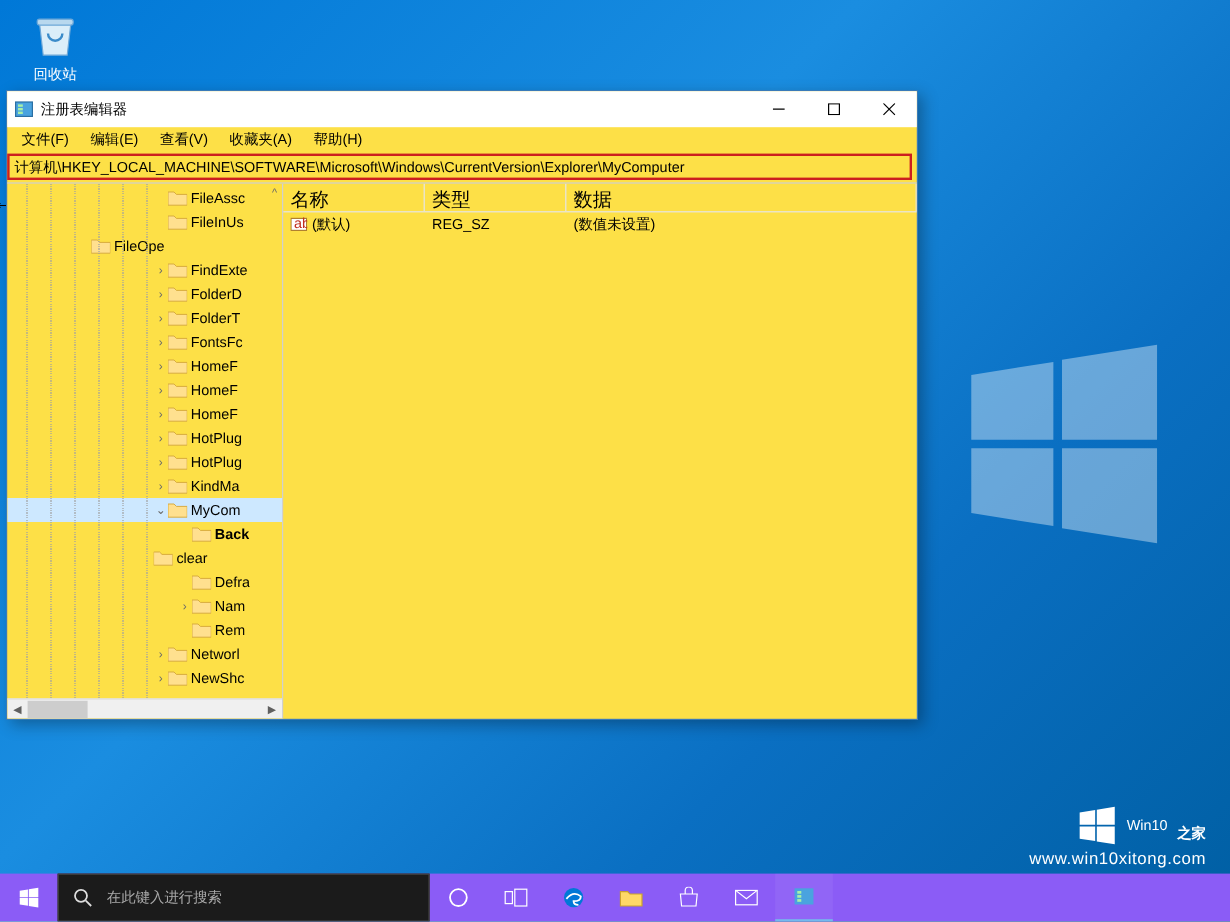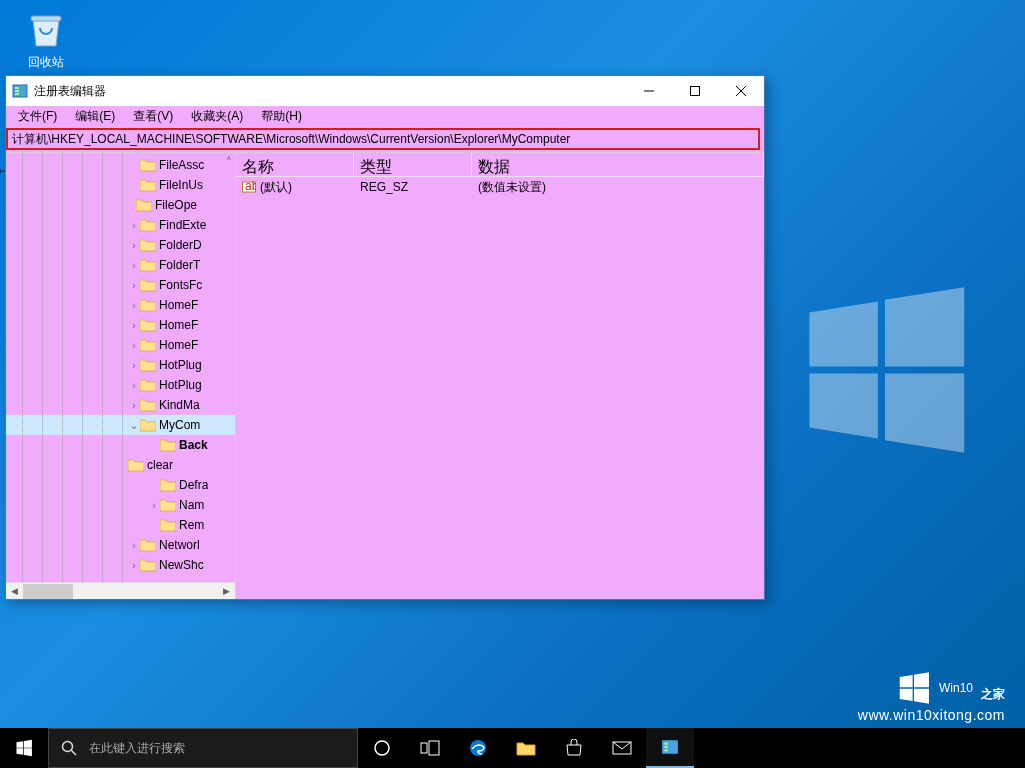--- a/index.html
+++ b/index.html
@@ -14,21 +14,21 @@
   .desktop-logo svg { width: 180px; height: 180px; }
 
   
   .watermark { position: absolute; right: 20px; bottom: 45px; color: white; text-align: right; }
   .watermark .brand { font-size: 28px; display: flex; align-items: center; gap: 8px; justify-content: flex-end; }
   .watermark .brand-cn { font-weight: 700; margin-top: 13px; }
   .watermark .url { font-size: 14px; margin-top: 2px; letter-spacing: 0.5px; }
   .win-logo { display: inline-block; }
 
   
-  .window { position: absolute; top: 75px; left: 5px; width: 760px; height: 525px; background: #f0abfc; border: 1px solid #3a7ab8; box-shadow: 4px 4px 12px rgba(0,0,0,0.3); display: flex; flex-direction: column; }
+  .window { position: absolute; top: 75px; left: 5px; width: 760px; height: 525px; background: #fde047; border: 1px solid #3a7ab8; box-shadow: 4px 4px 12px rgba(0,0,0,0.3); display: flex; flex-direction: column; }
   .titlebar { height: 30px; background: white; display: flex; align-items: center; padding-left: 6px; }
   .titlebar-icon { width: 16px; height: 16px; margin-right: 6px; }
   .titlebar-text { flex: 1; font-size: 12px; }
   .titlebar-controls { display: flex; }
   .titlebar-controls button { width: 46px; height: 30px; border: none; background: transparent; font-size: 11px; display:flex; align-items:center; justify-content:center; }
   
   .menubar { height: 20px; display: flex; padding-left: 4px; gap: 2px; }
   .menubar span { padding: 2px 8px; font-size: 12px; }
   
   .addressbar { margin: 2px 4px 2px 0; border: 2px solid #cc1f1f; padding: 2px 4px; font-size: 12px; height: 22px; display:flex; align-items:center; overflow:hidden; white-space:nowrap; }
@@ -56,21 +56,21 @@
   .col-type { width: 118px; }
   .col-data { flex: 1; }
   .details-row { display: flex; height: 20px; align-items:center; }
   .details-row div { padding: 2px 6px; font-size: 12px; display:flex; align-items:center; gap:4px; }
   .reg-icon { width:14px; height:14px; }
 
   
   .red-arrow { position:absolute; top:158px; left:-6px; color:#000; font-size:18px; font-weight:bold; pointer-events:none;}
 
   
-  .taskbar { position: absolute; bottom: 0; left: 0; right: 0; height: 40px; background: #000000; display: flex; align-items: stretch; }
+  .taskbar { position: absolute; bottom: 0; left: 0; right: 0; height: 40px; background: #8b5cf6; display: flex; align-items: stretch; }
   .start-btn { width: 48px; display:flex; align-items:center; justify-content:center; }
   .search-box { width: 310px; background: #1b1b1b; border: 1px solid #444; margin: 0; display: flex; align-items: center; padding-left: 12px; color: #aaa; gap: 12px; }
   .search-box .sicon { color: #ddd; }
   .task-icons { display: flex; }
   .task-icons .ti { width: 48px; display:flex; align-items:center; justify-content:center; }
   .task-icons .ti.active { border-bottom: 2px solid #76b9ed; background: rgba(255,255,255,0.06); }
   
   svg { display:block; }
 </style>
 </head>
@@ -154,21 +154,21 @@
             </svg>
             <span class="label">FileAssc</span>
           </div>
           <div class="tree-item" style="padding-left: 122px;">
             <span class="expander"></span>
             <svg class="fld" viewBox="0 0 16 14">
               <path d="M0 2 L5 2 L7 4 L16 4 L16 13 L0 13 Z" fill="#ffe08f" stroke="#d6a93e" stroke-width="0.8"></path>
             </svg>
             <span class="label">FileInUs</span>
           </div>
-          <div class="tree-item" style="padding-left: 118px;">
+          <div class="tree-item" style="padding-left: 58px;">
             <span class="expander"></span>
             <svg class="fld" viewBox="0 0 16 14">
               <path d="M0 2 L5 2 L7 4 L16 4 L16 13 L0 13 Z" fill="#ffe08f" stroke="#d6a93e" stroke-width="0.8"></path>
             </svg>
             <span class="label">FileOpe</span>
           </div>
           <div class="tree-item" style="padding-left: 122px;">
             <span class="expander">›</span>
             <svg class="fld" viewBox="0 0 16 14">
               <path d="M0 2 L5 2 L7 4 L16 4 L16 13 L0 13 Z" fill="#ffe08f" stroke="#d6a93e" stroke-width="0.8"></path>

